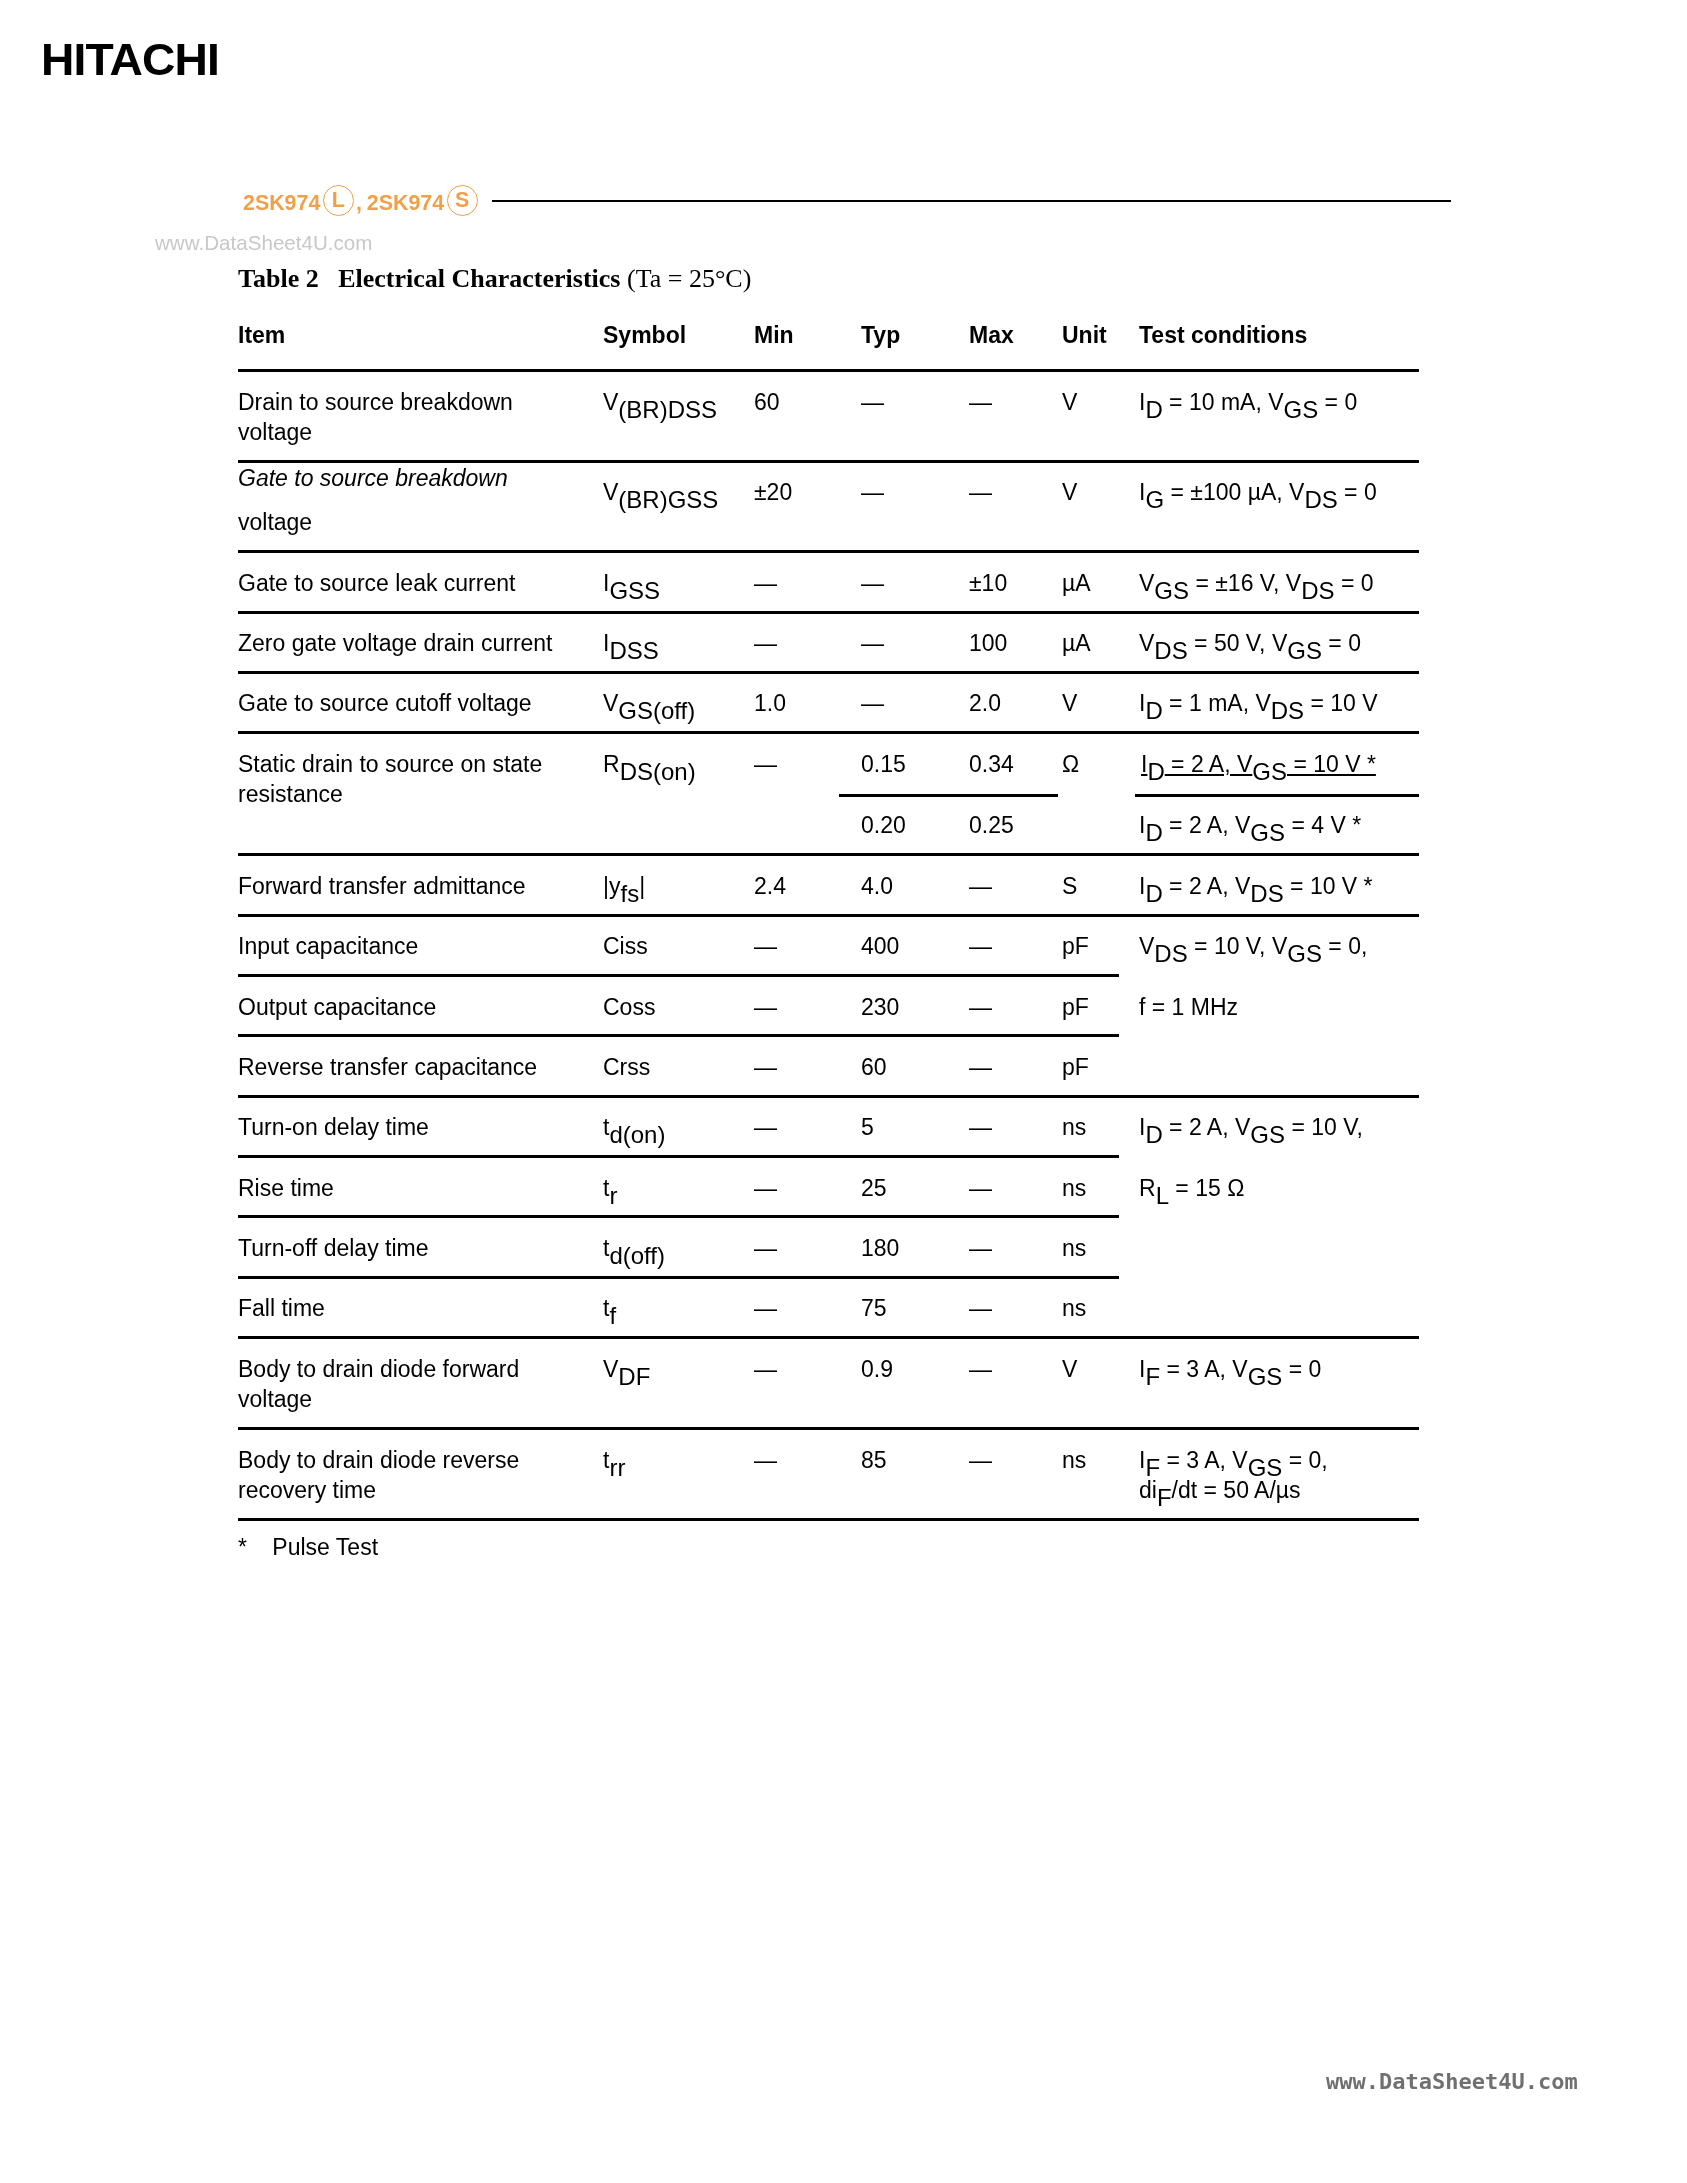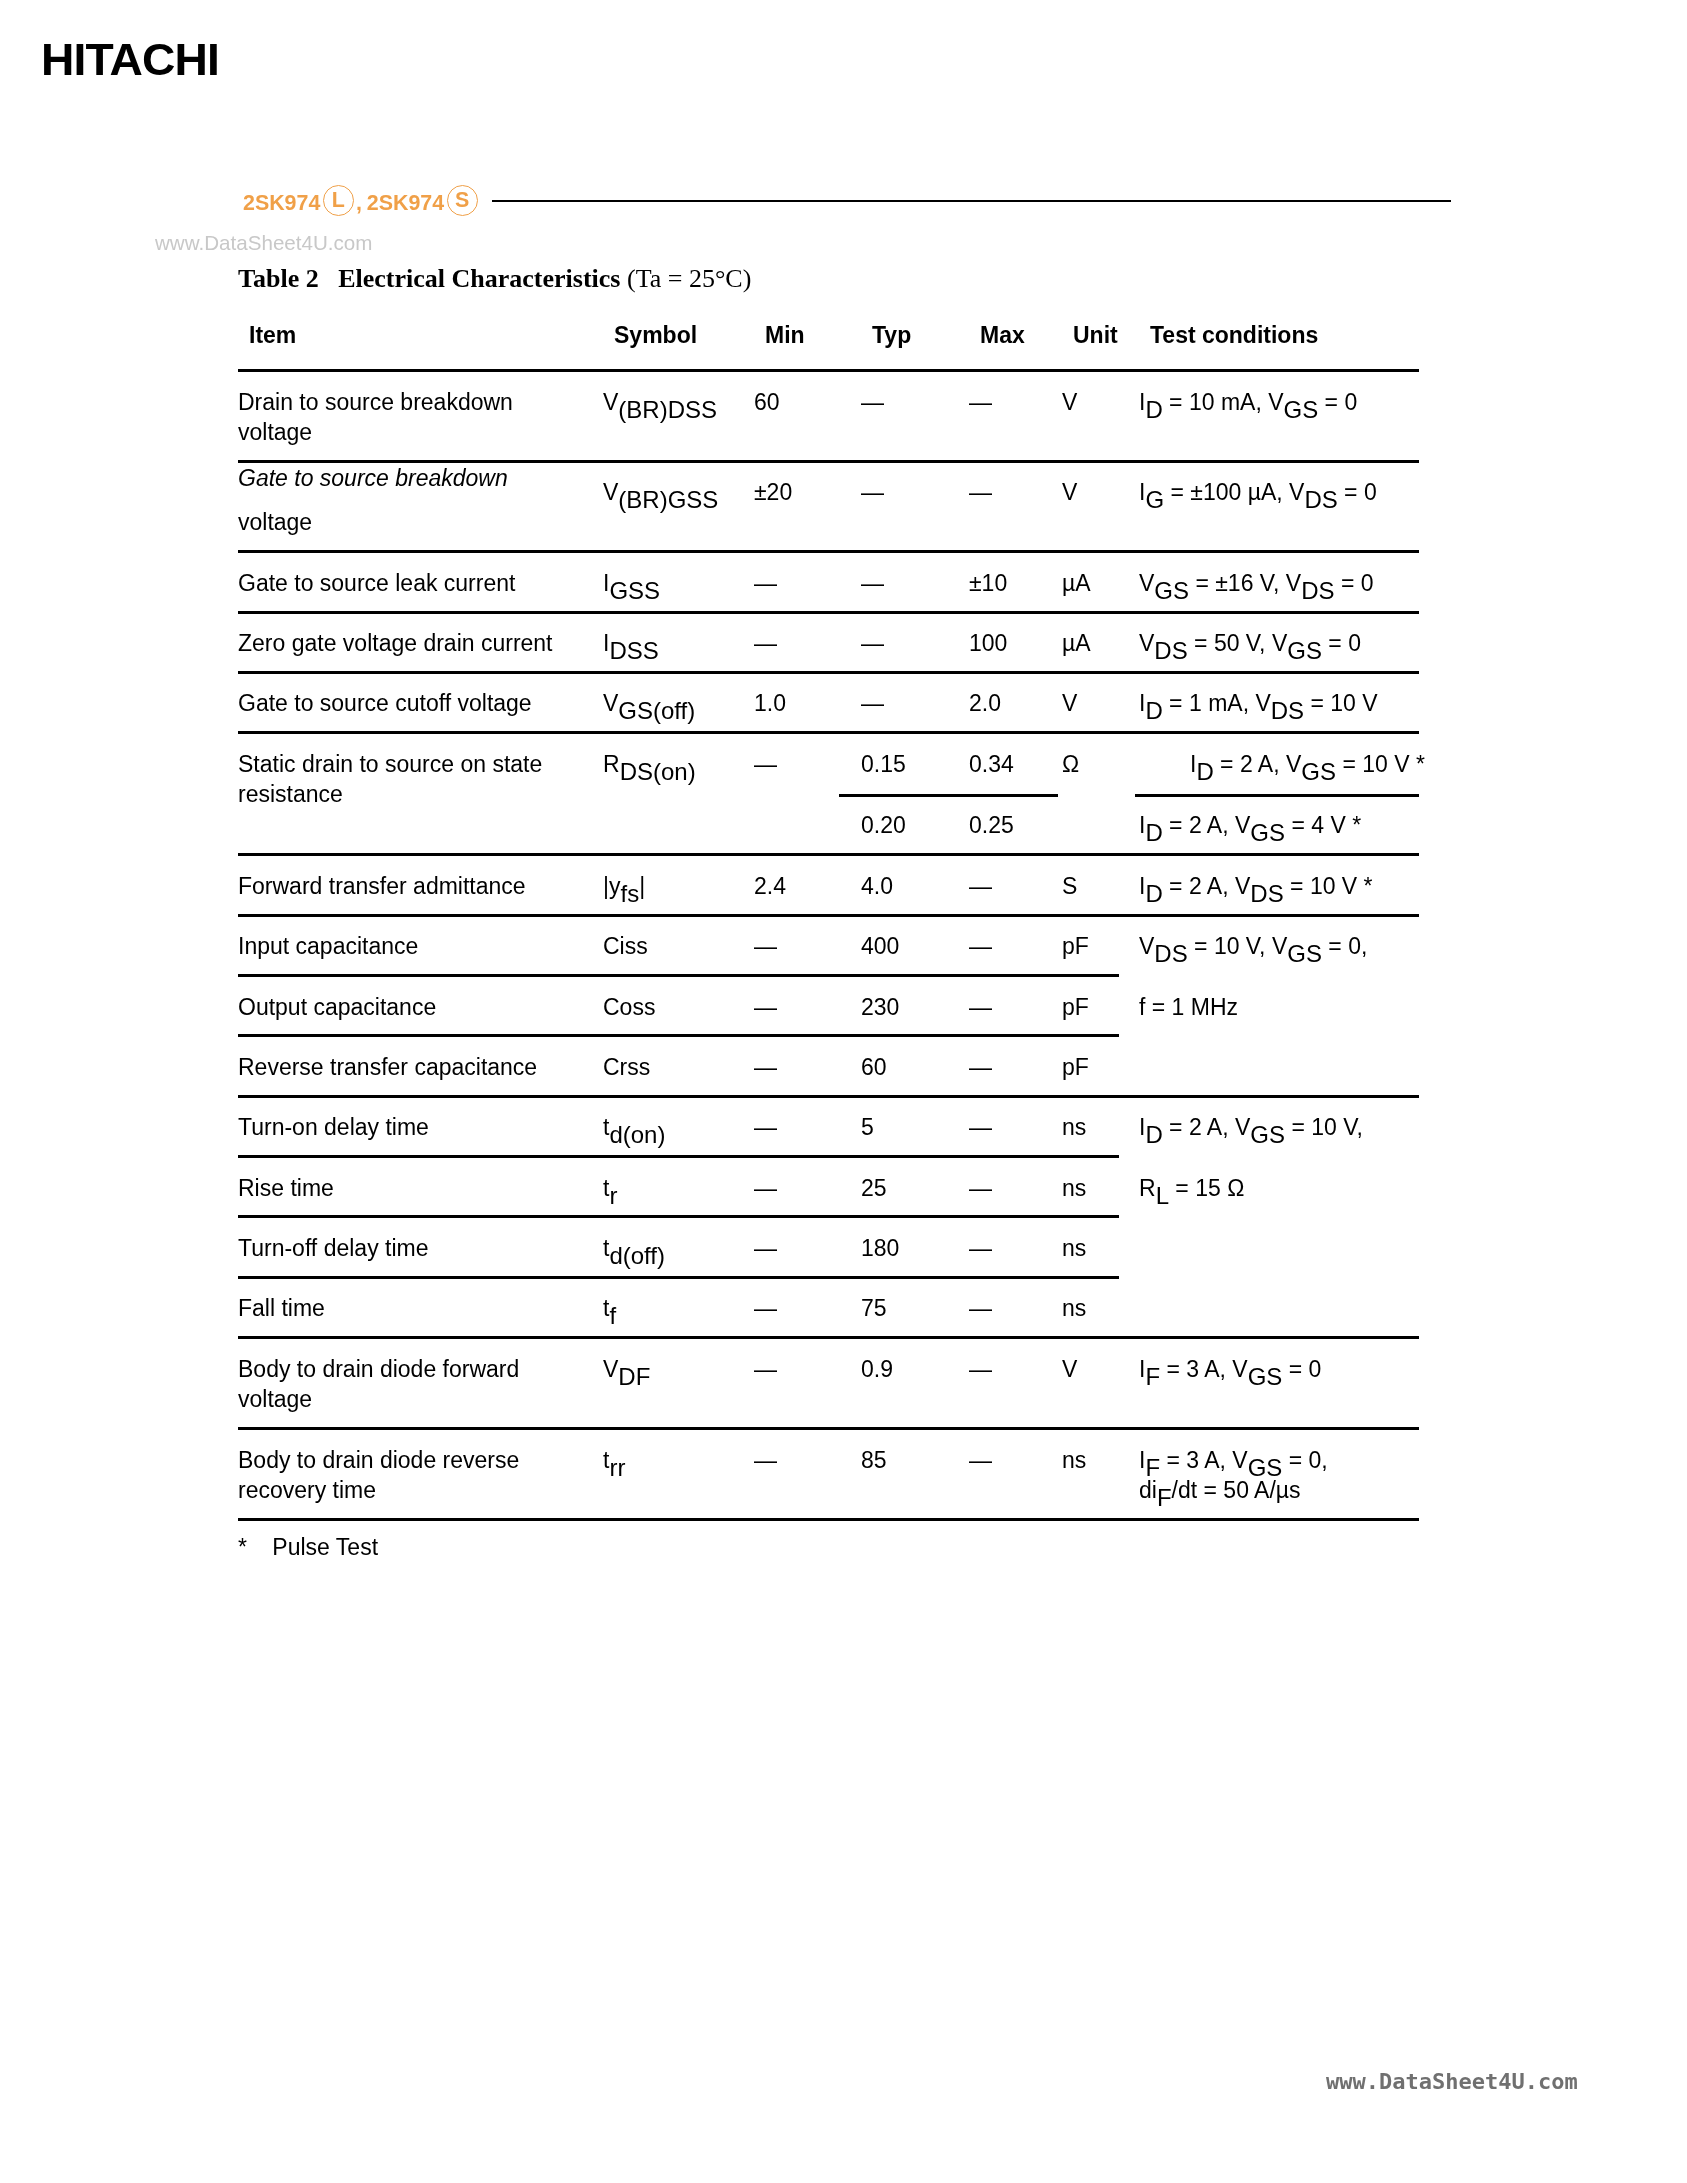--- a/index.html
+++ b/index.html
@@ -5,21 +5,21 @@
   html, body { margin: 0; padding: 0; background: #ffffff; }
   body { width: 1687px; height: 2183px; position: relative; overflow: hidden; font-family: "Liberation Sans", sans-serif; color: #000; }
   .abs { position: absolute; white-space: nowrap; }
   .logo { left: 41px; top: 35px; font-family: "Liberation Sans", sans-serif; font-weight: bold; font-size: 44px; letter-spacing: -0.8px; transform: scaleX(1.05); transform-origin: left; }
   .product { left: 243px; top: 185px; font-weight: bold; font-size: 21.4px; color: #f0a048; display: flex; align-items: flex-end; }
   .circ { display: inline-flex; align-items: center; justify-content: center; width: 29px; height: 29px; border: 1.2px solid #f0a048; border-radius: 50%; margin: 0 2.4px; font-size: 21.4px; }
   .hdr-rule { left: 492px; top: 200px; width: 959px; height: 1.6px; background: #000; }
   .wm-top { left: 155px; top: 231px; font-size: 20.6px; color: #c8c8c8; }
   .table-title { left: 238px; top: 264px; font-family: "Liberation Serif", serif; font-size: 26px; }
   .table-title b { font-weight: bold; }
-  .col-h { top: 322px; font-weight: bold; font-size: 23px; margin-left: 11px; }
+  .col-h { top: 322px; font-weight: bold; font-size: 23px; }
   .cell { font-size: 23px; line-height: 30px; }
   .rule { position: absolute; height: 3.2px; background: #000; }
   .sub { font-size: 24px; position: relative; top: 8px; }
   .wm-bot { left: 1326px; top: 2069px; font-family: "DejaVu Sans Mono", monospace; font-weight: bold; font-size: 22px; color: #707070; letter-spacing: 0px; }
   .foot { left: 238px; top: 1534px; font-size: 23px; }
 </style>
 </head>
 <body>
 
 <div class="abs logo">HITACHI</div>
@@ -96,21 +96,21 @@
     <div class="abs cell" style="left: 1139px; top: 688px;"><span>I</span><span class="sub">D</span><span> = 1 mA, V</span><span class="sub">DS</span><span> = 10 V</span></div>
     <div class="rule" style="left: 238px; width: 1181px; top: 731px;"></div>
     <div></div>
     <div class="abs cell" style="left: 238px; top: 749px;">Static drain to source on state</div>
     <div class="abs cell" style="left: 238px; top: 779px;">resistance</div>
     <div class="abs cell" style="left: 603px; top: 749px;"><span>R</span><span class="sub">DS(on)</span></div>
     <div class="abs cell" style="left: 754px; top: 749px;">—</div>
     <div class="abs cell" style="left: 861px; top: 749px;">0.15</div>
     <div class="abs cell" style="left: 969px; top: 749px;">0.34</div>
     <div class="abs cell" style="left: 1062px; top: 749px;">Ω</div>
-    <div class="abs cell" style="left: 1190px; top: 749px;"><span>I</span><span class="sub">D</span><span> = 2 A, V</span><span class="sub">GS</span><span> = 10 V *</span></div>
+    <div class="abs cell" style="left: 1141px; top: 749px; text-decoration: underline;"><span>I</span><span class="sub">D</span><span> = 2 A, V</span><span class="sub">GS</span><span> = 10 V *</span></div>
     <div class="rule" style="left: 839px; width: 219px; top: 794px;"></div>
     <div class="rule" style="left: 1135px; width: 284px; top: 794px;"></div>
     <div class="abs cell" style="left: 861px; top: 810px;">0.20</div>
     <div class="abs cell" style="left: 969px; top: 810px;">0.25</div>
     <div class="abs cell" style="left: 1139px; top: 810px;"><span>I</span><span class="sub">D</span><span> = 2 A, V</span><span class="sub">GS</span><span> = 4 V *</span></div>
     <div class="rule" style="left: 238px; width: 1181px; top: 853px;"></div>
     <div></div>
     <div class="abs cell" style="left: 238px; top: 871px;">Forward transfer admittance</div>
     <div class="abs cell" style="left: 603px; top: 871px;"><span>|y</span><span class="sub">fs</span><span>|</span></div>
     <div class="abs cell" style="left: 754px; top: 871px;">2.4</div>

